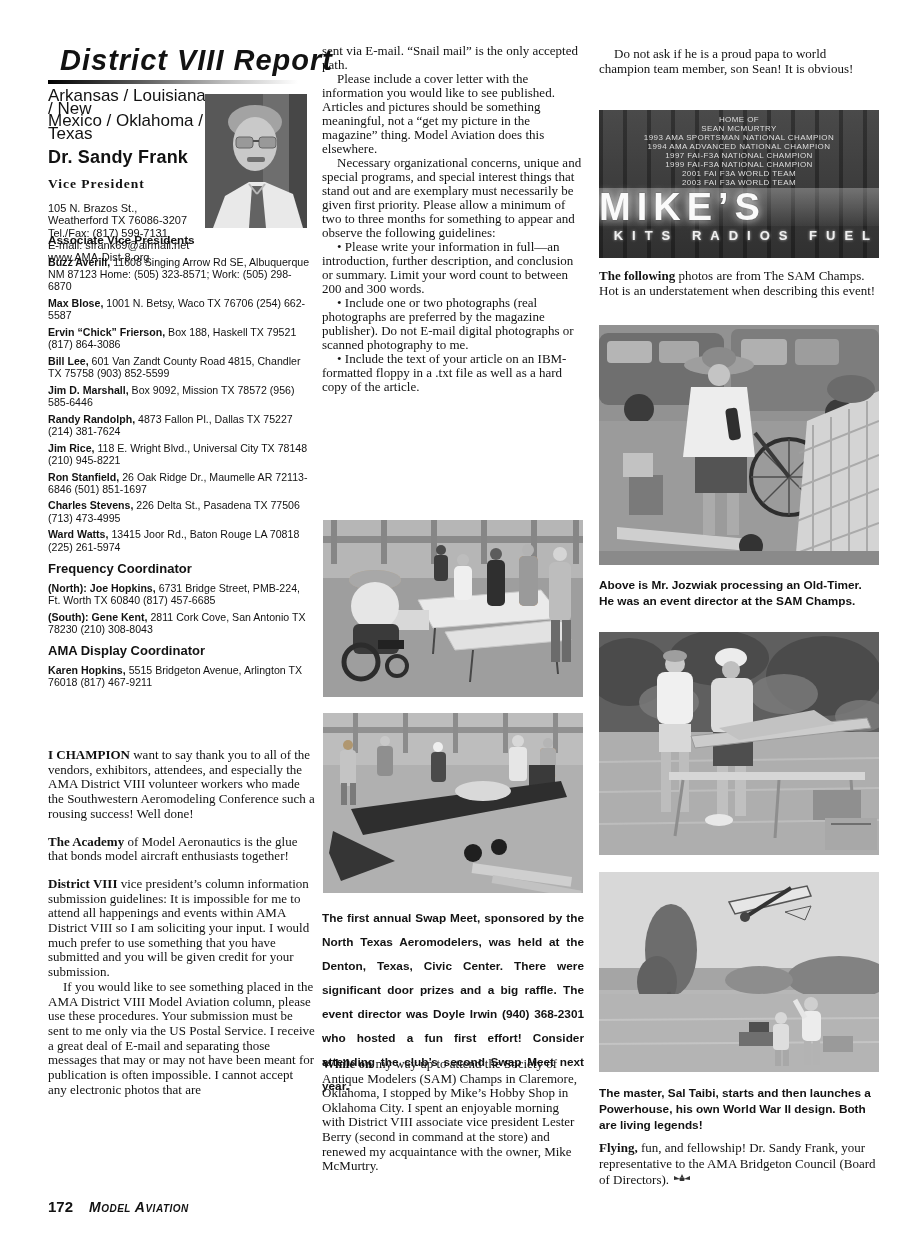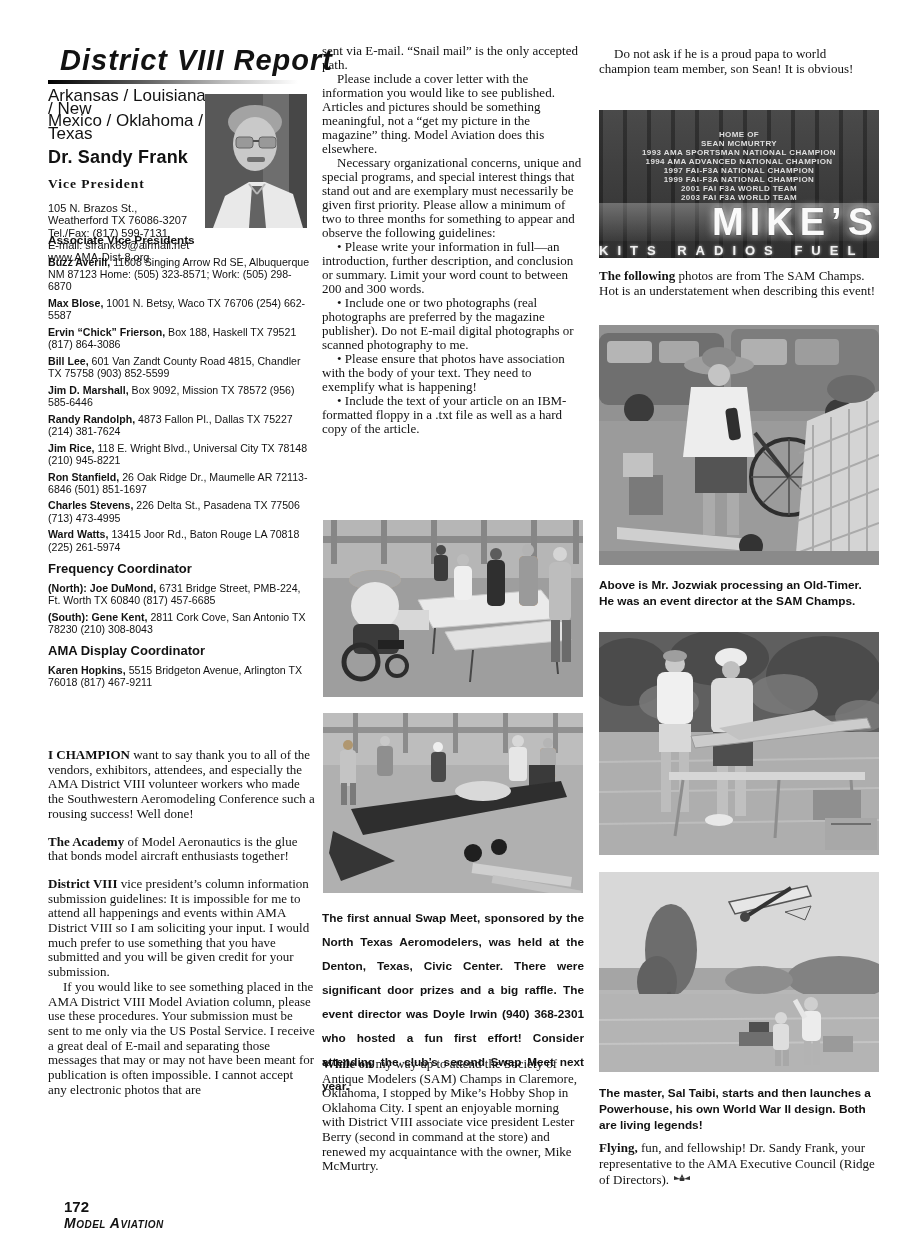--- a/index.html
+++ b/index.html
@@ -33,30 +33,30 @@
   .caption{font-family:"Liberation Sans",sans-serif;font-weight:bold;font-size:11.8px;
     line-height:24px;text-align:justify;}
   .caption.tight{line-height:15.6px;text-align:left;}
   
   .photo{overflow:hidden;background:#888;}
   .photo svg{display:block;}
   
   .mikes{background:
     repeating-linear-gradient(90deg, rgba(0,0,0,.32) 0 4px, rgba(0,0,0,0) 4px 24px),
     linear-gradient(#4a4a4a,#303030);}
-  .mikes-lines{padding-top:20px;text-align:center;font-family:"Liberation Sans",sans-serif;
-    font-weight:bold;font-size:8px;line-height:9px;color:#dedede;letter-spacing:.4px;white-space:nowrap;}
+  .mikes-lines{padding-top:5px;text-align:center;font-family:"Liberation Sans",sans-serif;
+    font-weight:normal;font-size:8px;line-height:9px;color:#dedede;letter-spacing:.4px;white-space:nowrap;}
   .mikes-big{font-family:"Liberation Sans",sans-serif;font-weight:bold;font-size:38px;line-height:38px;
-    color:#fafafa;text-align:right;letter-spacing:6px;margin-top:1px;
+    color:#fafafa;text-align:left;letter-spacing:6px;margin-top:1px;
     text-shadow:0 0 8px rgba(255,255,255,.9),0 0 2px #000;
     background:linear-gradient(rgba(255,255,255,.28),rgba(255,255,255,.04));}
   .mikes-sub{font-family:"Liberation Sans",sans-serif;font-weight:bold;font-size:13px;color:#f0f0f0;
-    text-align:left;letter-spacing:9px;margin-top:2px;text-shadow:0 0 3px rgba(255,255,255,.7);}
-  
-  .footer{display:flex;align-items:baseline;font-family:"Liberation Sans",sans-serif;flex-direction:column;}
+    text-align:right;letter-spacing:9px;margin-top:2px;text-shadow:0 0 3px rgba(255,255,255,.7);}
+  
+  .footer{display:flex;align-items:baseline;font-family:"Liberation Sans",sans-serif;}
   .page-num{font-weight:bold;font-size:15px;}
   .mag-name{font-weight:bold;font-style:italic;font-size:14px;font-variant:small-caps;
     margin-left:16px;letter-spacing:.5px;}
   .wings{display:inline-block;vertical-align:baseline;margin-left:2px;}
 </style>
 </head>
 <body>
 
 <div class="abs" style="left:48px;top:44px;width:250px;">
   <div class="page-title">District VIII Report</div>
@@ -101,21 +101,21 @@
   <div class="dir-entry"><b>Max Blose,</b><span> 1001 N. Betsy, Waco TX 76706 (254) 662-5587</span></div>
   <div class="dir-entry"><b>Ervin “Chick” Frierson,</b><span> Box 188, Haskell TX 79521 (817) 864-3086</span></div>
   <div class="dir-entry"><b>Bill Lee,</b><span> 601 Van Zandt County Road 4815, Chandler TX 75758  (903) 852-5599</span></div>
   <div class="dir-entry"><b>Jim D. Marshall,</b><span> Box 9092, Mission TX 78572 (956) 585-6446</span></div>
   <div class="dir-entry"><b>Randy Randolph,</b><span> 4873 Fallon Pl., Dallas TX 75227 (214) 381-7624</span></div>
   <div class="dir-entry"><b>Jim Rice,</b><span> 118 E. Wright Blvd., Universal City TX 78148 (210) 945-8221</span></div>
   <div class="dir-entry"><b>Ron Stanfield,</b><span> 26 Oak Ridge Dr., Maumelle AR 72113-6846  (501) 851-1697</span></div>
   <div class="dir-entry"><b>Charles Stevens,</b><span> 226 Delta St., Pasadena TX 77506 (713) 473-4995</span></div>
   <div class="dir-entry"><b>Ward Watts,</b><span> 13415 Joor Rd., Baton Rouge LA 70818 (225) 261-5974</span></div>
   <div class="dir-header big">Frequency Coordinator</div>
-  <div class="dir-entry"><b>(North): Joe DuMond,</b><span> 6731 Bridge Street, PMB-224, Ft. Worth TX 60840  (817) 457-6685</span></div>
+  <div class="dir-entry"><b>(North): Joe Hopkins,</b><span> 6731 Bridge Street, PMB-224, Ft. Worth TX 60840  (817) 457-6685</span></div>
   <div class="dir-entry"><b>(South): Gene Kent,</b><span> 2811 Cork Cove, San Antonio TX 78230 (210) 308-8043</span></div>
   <div class="dir-header big">AMA Display Coordinator</div>
   <div class="dir-entry"><b>Karen Hopkins,</b><span> 5515 Bridgeton Avenue, Arlington TX 76018 (817) 467-9211</span></div>
 </div>
 
 <div class="abs" style="left:48px;top:748px;width:267px;">
   <div class="serif-p"><span class="seg-b">I CHAMPION</span><span> want to say thank you to all of the vendors, exhibitors, attendees, and especially the AMA District VIII volunteer workers who made the Southwestern Aeromodeling Conference such a rousing success! Well done!</span></div>
   <div class="serif-p p-gap"><span class="seg-b">The Academy</span><span> of Model Aeronautics is the glue that bonds model aircraft enthusiasts together!</span></div>
   <div class="serif-p p-gap"><span class="seg-b">District VIII</span><span> vice president’s column information submission guidelines: It is impossible for me to attend all happenings and events within AMA District VIII so I am soliciting </span><span class="seg-i">your</span><span> input. I would much prefer to use something that </span><span class="seg-i">you</span><span> have submitted and you will be given credit for your submission.</span></div>
   <div class="serif-p indent"><span>If you would like to see something placed in the AMA District VIII </span><span class="seg-i">Model Aviation</span><span> column, please use these procedures. Your submission must be sent to me </span><span class="seg-i">only</span><span> via the US Postal Service. I receive a great deal of E-mail and separating those messages that may or may not have been meant for publication is often impossible. I cannot accept any electronic photos that are</span></div>
@@ -125,21 +125,20 @@
   <span class="page-num">172</span>
   <span class="mag-name">Model Aviation</span>
 </div>
 
 <div class="abs lh2" style="left:322px;top:44px;width:263px;">
   <div class="serif-p"><span>sent via E-mail. “Snail mail” is the </span><span class="seg-i">only</span><span> accepted path.</span></div>
   <div class="serif-p indent"><span>Please include a cover letter with the information you would like to see published. Articles and pictures should be something meaningful, not a “get my picture in the magazine” thing. </span><span class="seg-i">Model Aviation</span><span> does this elsewhere.</span></div>
   <div class="serif-p indent"><span>Necessary organizational concerns, unique and special programs, and special interest things that stand out and are exemplary must necessarily be given first priority. Please allow a minimum of two to three months for something to appear and observe the following guidelines:</span></div>
   <div class="serif-p indent"><span>• Please write your information in full—an introduction, further description, and conclusion or summary. Limit your word count to between 200 and 300 words.</span></div>
   <div class="serif-p indent"><span>• Include one or two photographs (real photographs are preferred by the magazine publisher). Do </span><span class="seg-i">not</span><span> E-mail digital photographs or scanned photography to me.</span></div>
-  <div class="serif-p indent"><span>• Please ensure that photos have association with the body of your text. They need to exemplify what is happening!</span></div>
   <div class="serif-p indent"><span>• Include the text of your article on an IBM-formatted floppy in a .txt file as well as a hard copy of the article.</span></div>
 </div>
 
 <div class="abs photo" style="left:323px;top:520px;width:260px;height:177px;">
   <svg viewBox="0 0 260 177" width="260" height="177" preserveAspectRatio="none">
     <rect width="260" height="177" fill="#9e9e9e"></rect>
     <rect width="260" height="58" fill="#b6b6b6"></rect>
     <rect y="16" width="260" height="7" fill="#8a8a8a"></rect>
     <g fill="#868686">
       <rect x="8" y="0" width="6" height="44"></rect>
@@ -372,21 +371,21 @@
     <rect x="184" y="178" width="6" height="16" fill="#a8a8a8"></rect>
     <rect x="140" y="160" width="34" height="14" fill="#6f6f6f"></rect>
     <rect x="150" y="150" width="20" height="10" fill="#4f4f4f"></rect>
     <rect x="224" y="164" width="30" height="16" fill="#9a9a9a"></rect>
   </svg>
 </div>
 
 <div class="abs caption" style="left:599px;top:1085px;width:280px;line-height:16px;text-align:left;">The master, Sal Taibi, starts and then launches a Powerhouse, his own World War II design. Both are living legends!</div>
 
 <div class="abs serif-p" style="left:599px;top:1140px;width:280px;line-height:16px;">
-  <span><span class="seg-b">Flying,</span><span> fun, and fellowship! Dr. Sandy Frank, your representative to the AMA Executive Council (Ridge of Directors).</span></span>
+  <span><span class="seg-b">Flying,</span><span> fun, and fellowship! Dr. Sandy Frank, your representative to the AMA Bridgeton Council (Board of Directors).</span></span>
   <span class="wings">
     <svg width="16" height="10" viewBox="0 0 16 10">
       <polygon points="0,2 6,5 0,6" fill="#333"></polygon>
       <polygon points="16,2 10,5 16,6" fill="#333"></polygon>
       <rect x="5.5" y="3.5" width="5" height="3.5" rx="1" fill="#333"></rect>
       <polygon points="8,0 9.6,3.5 6.4,3.5" fill="#333"></polygon>
     </svg>
   </span>
 </div>
 

